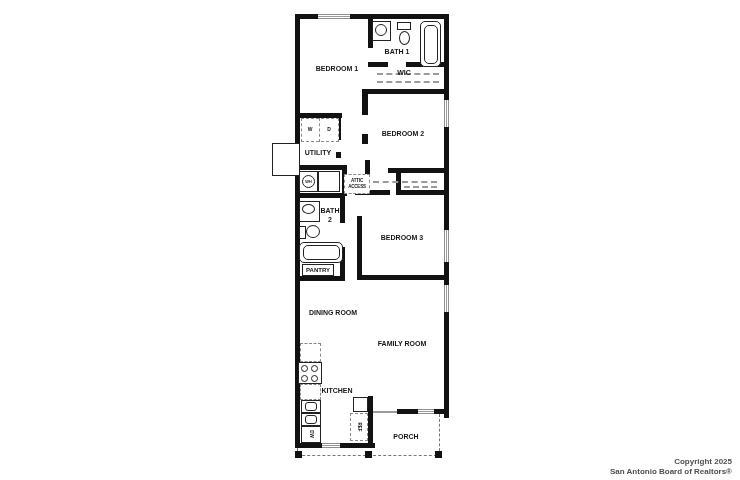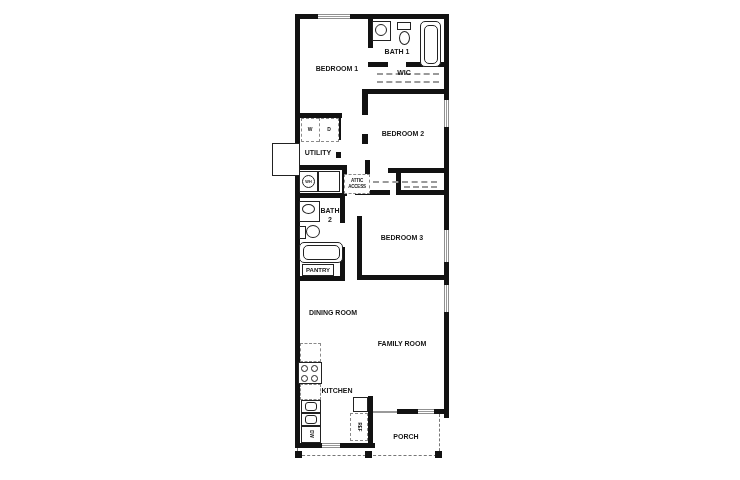--- a/index.html
+++ b/index.html
@@ -146,14 +146,18 @@
   <span class="lbl" style="left:404px;top:72px;">WIC</span>
   <span class="lbl" style="left:403px;top:133px;">BEDROOM 2</span>
   <span class="lbl" style="left:318px;top:152px;">UTILITY</span>
   <span class="lbl wrap" style="left:330px;top:216px;width:24px;">BATH 2</span>
   <span class="lbl" style="left:402px;top:237px;">BEDROOM 3</span>
   <span class="lbl" style="left:333px;top:312px;">DINING ROOM</span>
   <span class="lbl" style="left:402px;top:343px;">FAMILY ROOM</span>
   <span class="lbl" style="left:337px;top:390px;">KITCHEN</span>
   <span class="lbl" style="left:406px;top:436px;">PORCH</span>
 
+  <div id="watermark">
+    <div>Copyright 2025</div>
+    <div>San Antonio Board of Realtors®</div>
+  </div>
 
 </div>
 
 </body></html>

